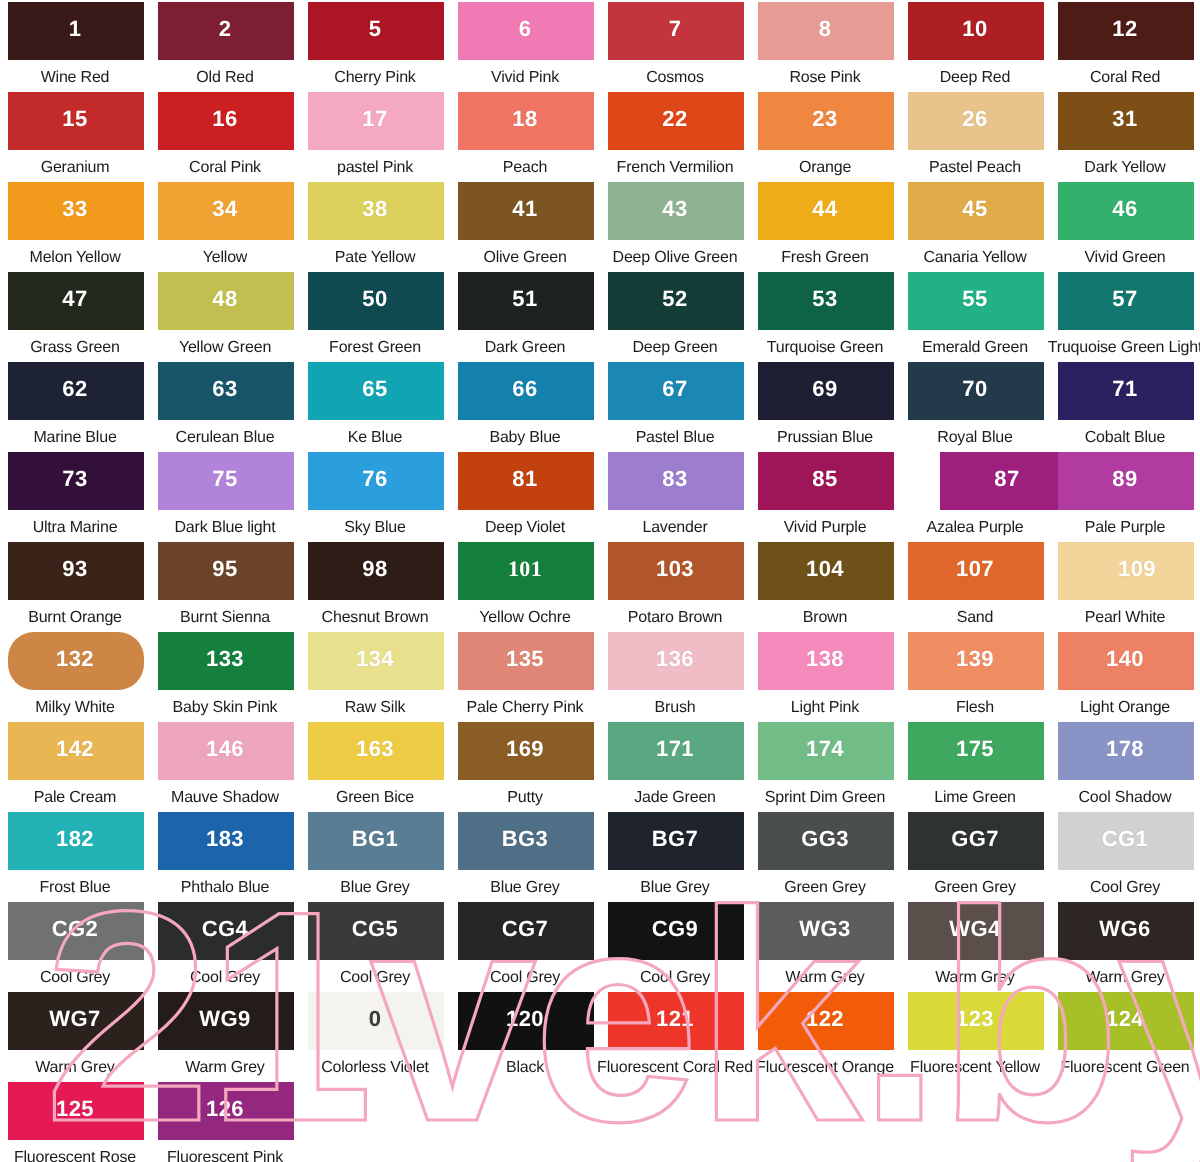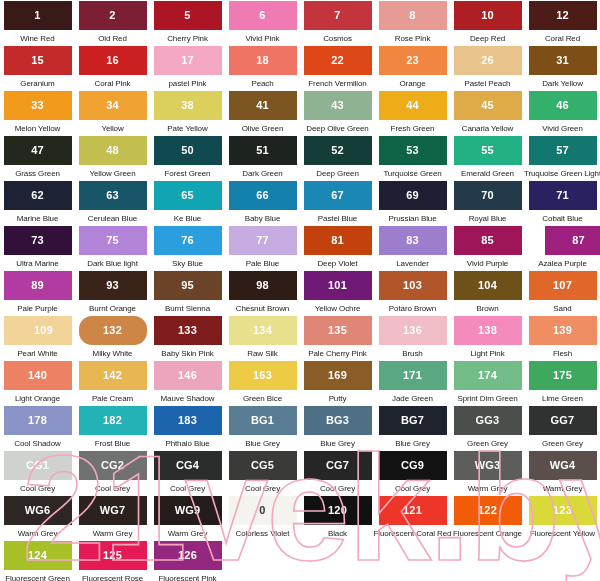--- a/index.html
+++ b/index.html
@@ -352,26 +352,20 @@
         </div>
         <div class="swatch-name">Dark Blue light</div>
       </div>
       <div class="cell">
         <div class="swatch" style="background: rgb(43, 159, 222);">
           <span class="swatch-code" style="color: rgb(255, 255, 255);">76</span>
         </div>
         <div class="swatch-name">Sky Blue</div>
       </div>
       <div class="cell">
-        <div class="swatch" style="background: rgb(198, 171, 224);">
-          <span class="swatch-code" style="color: rgb(255, 255, 255);">77</span>
-        </div>
-        <div class="swatch-name">Pale Blue</div>
-      </div>
-      <div class="cell">
         <div class="swatch" style="background: #c2410c;">
           <span class="swatch-code" style="color: rgb(255, 255, 255);">81</span>
         </div>
         <div class="swatch-name">Deep Violet</div>
       </div>
       <div class="cell">
         <div class="swatch" style="background: rgb(157, 126, 206);">
           <span class="swatch-code" style="color: rgb(255, 255, 255);">83</span>
         </div>
         <div class="swatch-name">Lavender</div>
@@ -406,21 +400,21 @@
         </div>
         <div class="swatch-name">Burnt Sienna</div>
       </div>
       <div class="cell">
         <div class="swatch" style="background: rgb(46, 29, 22);">
           <span class="swatch-code" style="color: rgb(255, 255, 255);">98</span>
         </div>
         <div class="swatch-name">Chesnut Brown</div>
       </div>
       <div class="cell">
-        <div class="swatch" style="background: #701a75;">
+        <div class="swatch" style="background: #15803d; font-family: Liberation Serif, serif;">
           <span class="swatch-code" style="color: rgb(255, 255, 255);">101</span>
         </div>
         <div class="swatch-name">Yellow Ochre</div>
       </div>
       <div class="cell">
         <div class="swatch" style="background: rgb(177, 85, 42);">
           <span class="swatch-code" style="color: rgb(255, 255, 255);">103</span>
         </div>
         <div class="swatch-name">Potaro Brown</div>
       </div>
@@ -442,21 +436,21 @@
         </div>
         <div class="swatch-name">Pearl White</div>
       </div>
       <div class="cell">
         <div class="swatch" style="background: rgb(205, 134, 69); border-radius: 13px;">
           <span class="swatch-code" style="color: rgb(255, 255, 255);">132</span>
         </div>
         <div class="swatch-name">Milky White</div>
       </div>
       <div class="cell">
-        <div class="swatch" style="background: #7f1d1d;">
+        <div class="swatch" style="background: #15803d;">
           <span class="swatch-code" style="color: rgb(255, 255, 255);">133</span>
         </div>
         <div class="swatch-name">Baby  Skin Pink</div>
       </div>
       <div class="cell">
         <div class="swatch" style="background: rgb(233, 224, 141);">
           <span class="swatch-code" style="color: rgb(255, 255, 255);">134</span>
         </div>
         <div class="swatch-name">Raw Silk</div>
       </div>

